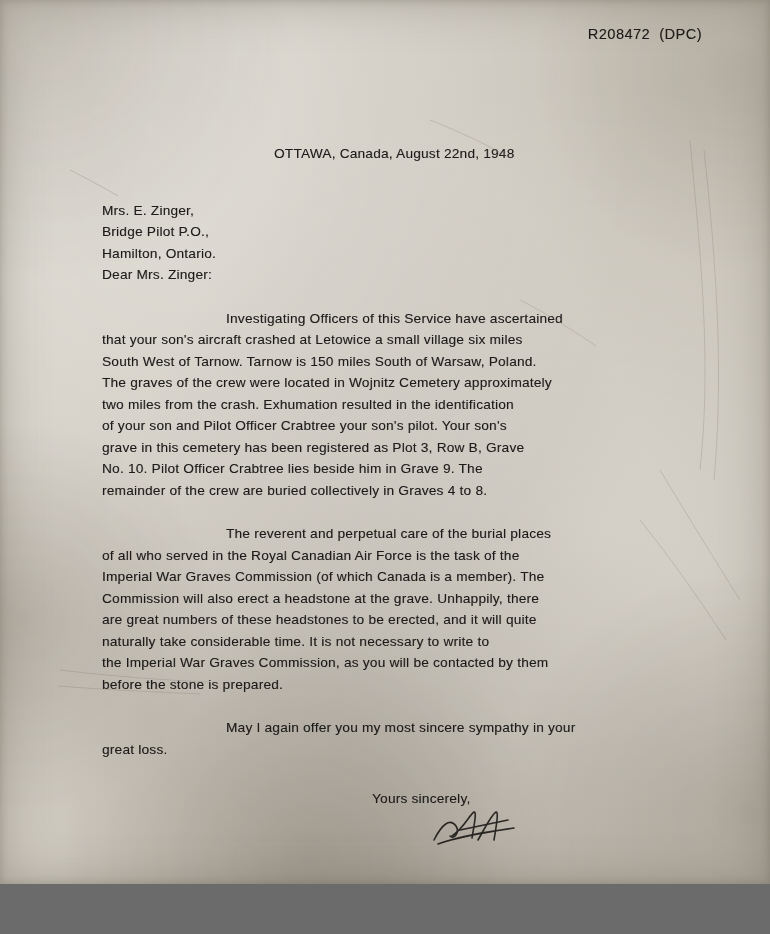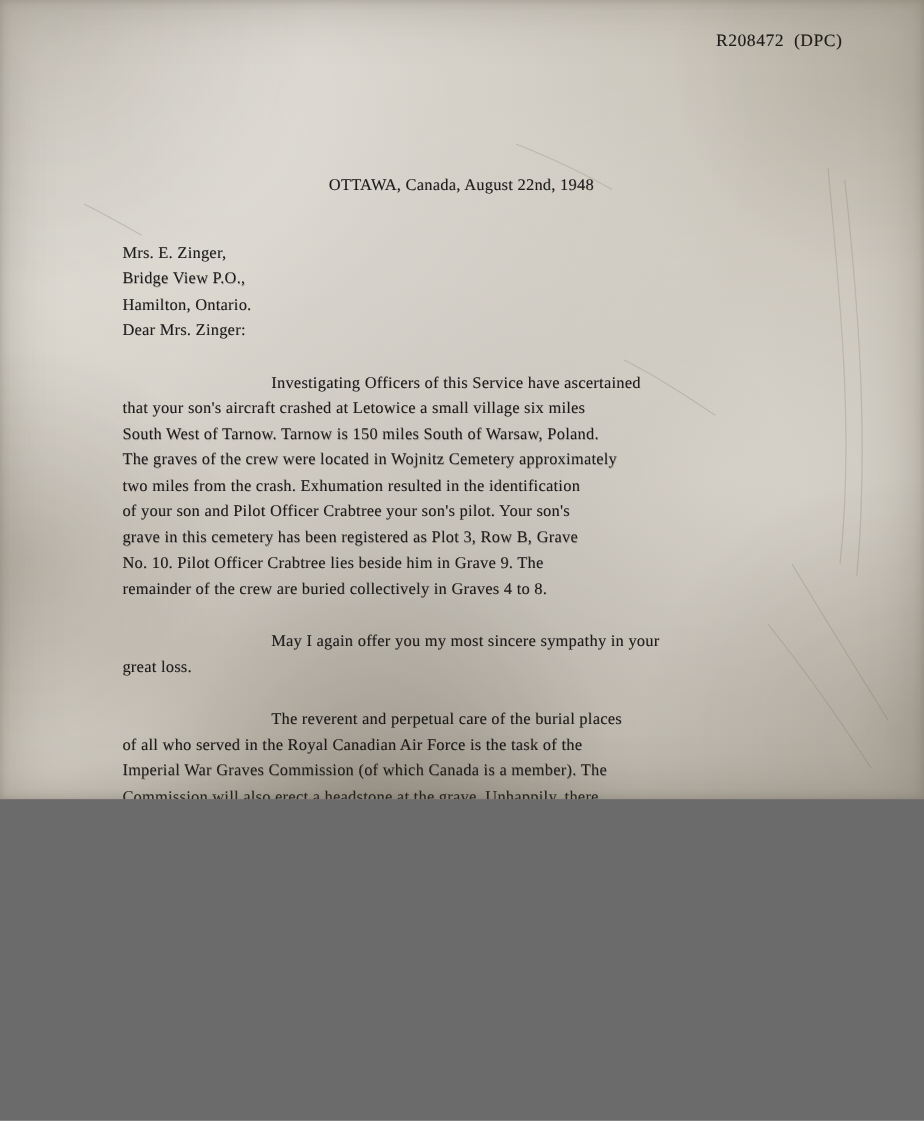--- a/index.html
+++ b/index.html
@@ -3,29 +3,29 @@
 <meta charset="utf-8">
 <style>
   html, body {
     margin: 0;
     padding: 0;
     background: #6b6b6b;
   }
   .page {
     position: relative;
     width: 770px;
-    height: 666px;
+    height: 884px;
     overflow: hidden;
     background: #cdc9c0;
     background-image:
       radial-gradient(ellipse at 20% 15%, rgba(255,255,255,0.35) 0%, rgba(255,255,255,0) 55%),
       radial-gradient(ellipse at 78% 60%, rgba(255,255,255,0.28) 0%, rgba(255,255,255,0) 60%),
       radial-gradient(ellipse at 50% 105%, rgba(80,70,60,0.22) 0%, rgba(80,70,60,0) 60%),
       linear-gradient(115deg, #d6d2c8 0%, #cdc8be 35%, #c9c4b9 60%, #c2bcb0 100%);
-    font-family: Liberation Serif, serif;
+    font-family: Liberation Sans, sans-serif;
     color: #1d1c1a;
   }
   
   .grain {
     position: absolute;
     inset: 0;
     pointer-events: none;
     background-image:
       radial-gradient(circle at 6% 4%, rgba(120,110,95,0.25) 0%, rgba(120,110,95,0) 22%),
       radial-gradient(circle at 95% 8%, rgba(130,120,105,0.22) 0%, rgba(130,120,105,0) 18%),
@@ -114,47 +114,47 @@
 
 <div class="page">
 
   <div class="doc-id">R208472  (DPC)</div>
 
   <div class="body-block">
 
     <div class="dateline">OTTAWA, Canada, August 22nd, 1948</div>
 
     <div class="addr">Mrs. E. Zinger,
-Bridge View P.O.,
+Bridge Pilot P.O.,
 Hamilton, Ontario.</div>
 
     <div class="salutation">Dear Mrs. Zinger:</div>
 
 
     <div class="para"><span class="ind"></span><span>Investigating Officers of this Service have ascertained
 that your son's aircraft crashed at Letowice a small village six miles
 South West of Tarnow.  Tarnow is 150 miles South of Warsaw, Poland.
 The graves of the crew were located in Wojnitz Cemetery approximately
 two miles from the crash.  Exhumation resulted in the identification
 of your son and Pilot Officer Crabtree your son's pilot.  Your son's
 grave in this cemetery has been registered as Plot 3, Row B, Grave
 No. 10.  Pilot Officer Crabtree lies beside him in Grave 9.  The
 remainder of the crew are buried collectively in Graves 4 to 8.</span></div>
 
-    <div class="para"><span class="ind"></span><span>May I again offer you my most sincere sympathy in your
-great loss.</span></div>
-
     <div class="para"><span class="ind"></span><span>The reverent and perpetual care of the burial places
 of all who served in the Royal Canadian Air Force is the task of the
 Imperial War Graves Commission (of which Canada is a member).  The
 Commission will also erect a headstone at the grave.  Unhappily, there
 are great numbers of these headstones to be erected, and it will quite
 naturally take considerable time.  It is not necessary to write to
 the Imperial War Graves Commission, as you will be contacted by them
 before the stone is prepared.</span></div>
+
+    <div class="para"><span class="ind"></span><span>May I again offer you my most sincere sympathy in your
+great loss.</span></div>
 
     <div class="closing">Yours sincerely,</div>
 
   </div>
 
   <svg class="signature" viewBox="0 0 140 46">
     <g fill="none" stroke="#2a2824" stroke-width="1.6" stroke-linecap="round">
       <path d="M4 34 C 12 18, 20 12, 26 20 C 30 26, 24 34, 20 30"></path>
       <path d="M22 30 C 34 22, 40 8, 44 6 C 47 5, 44 20, 42 32"></path>
       <path d="M48 34 C 56 20, 62 8, 66 6 C 69 5, 66 22, 64 34"></path>

